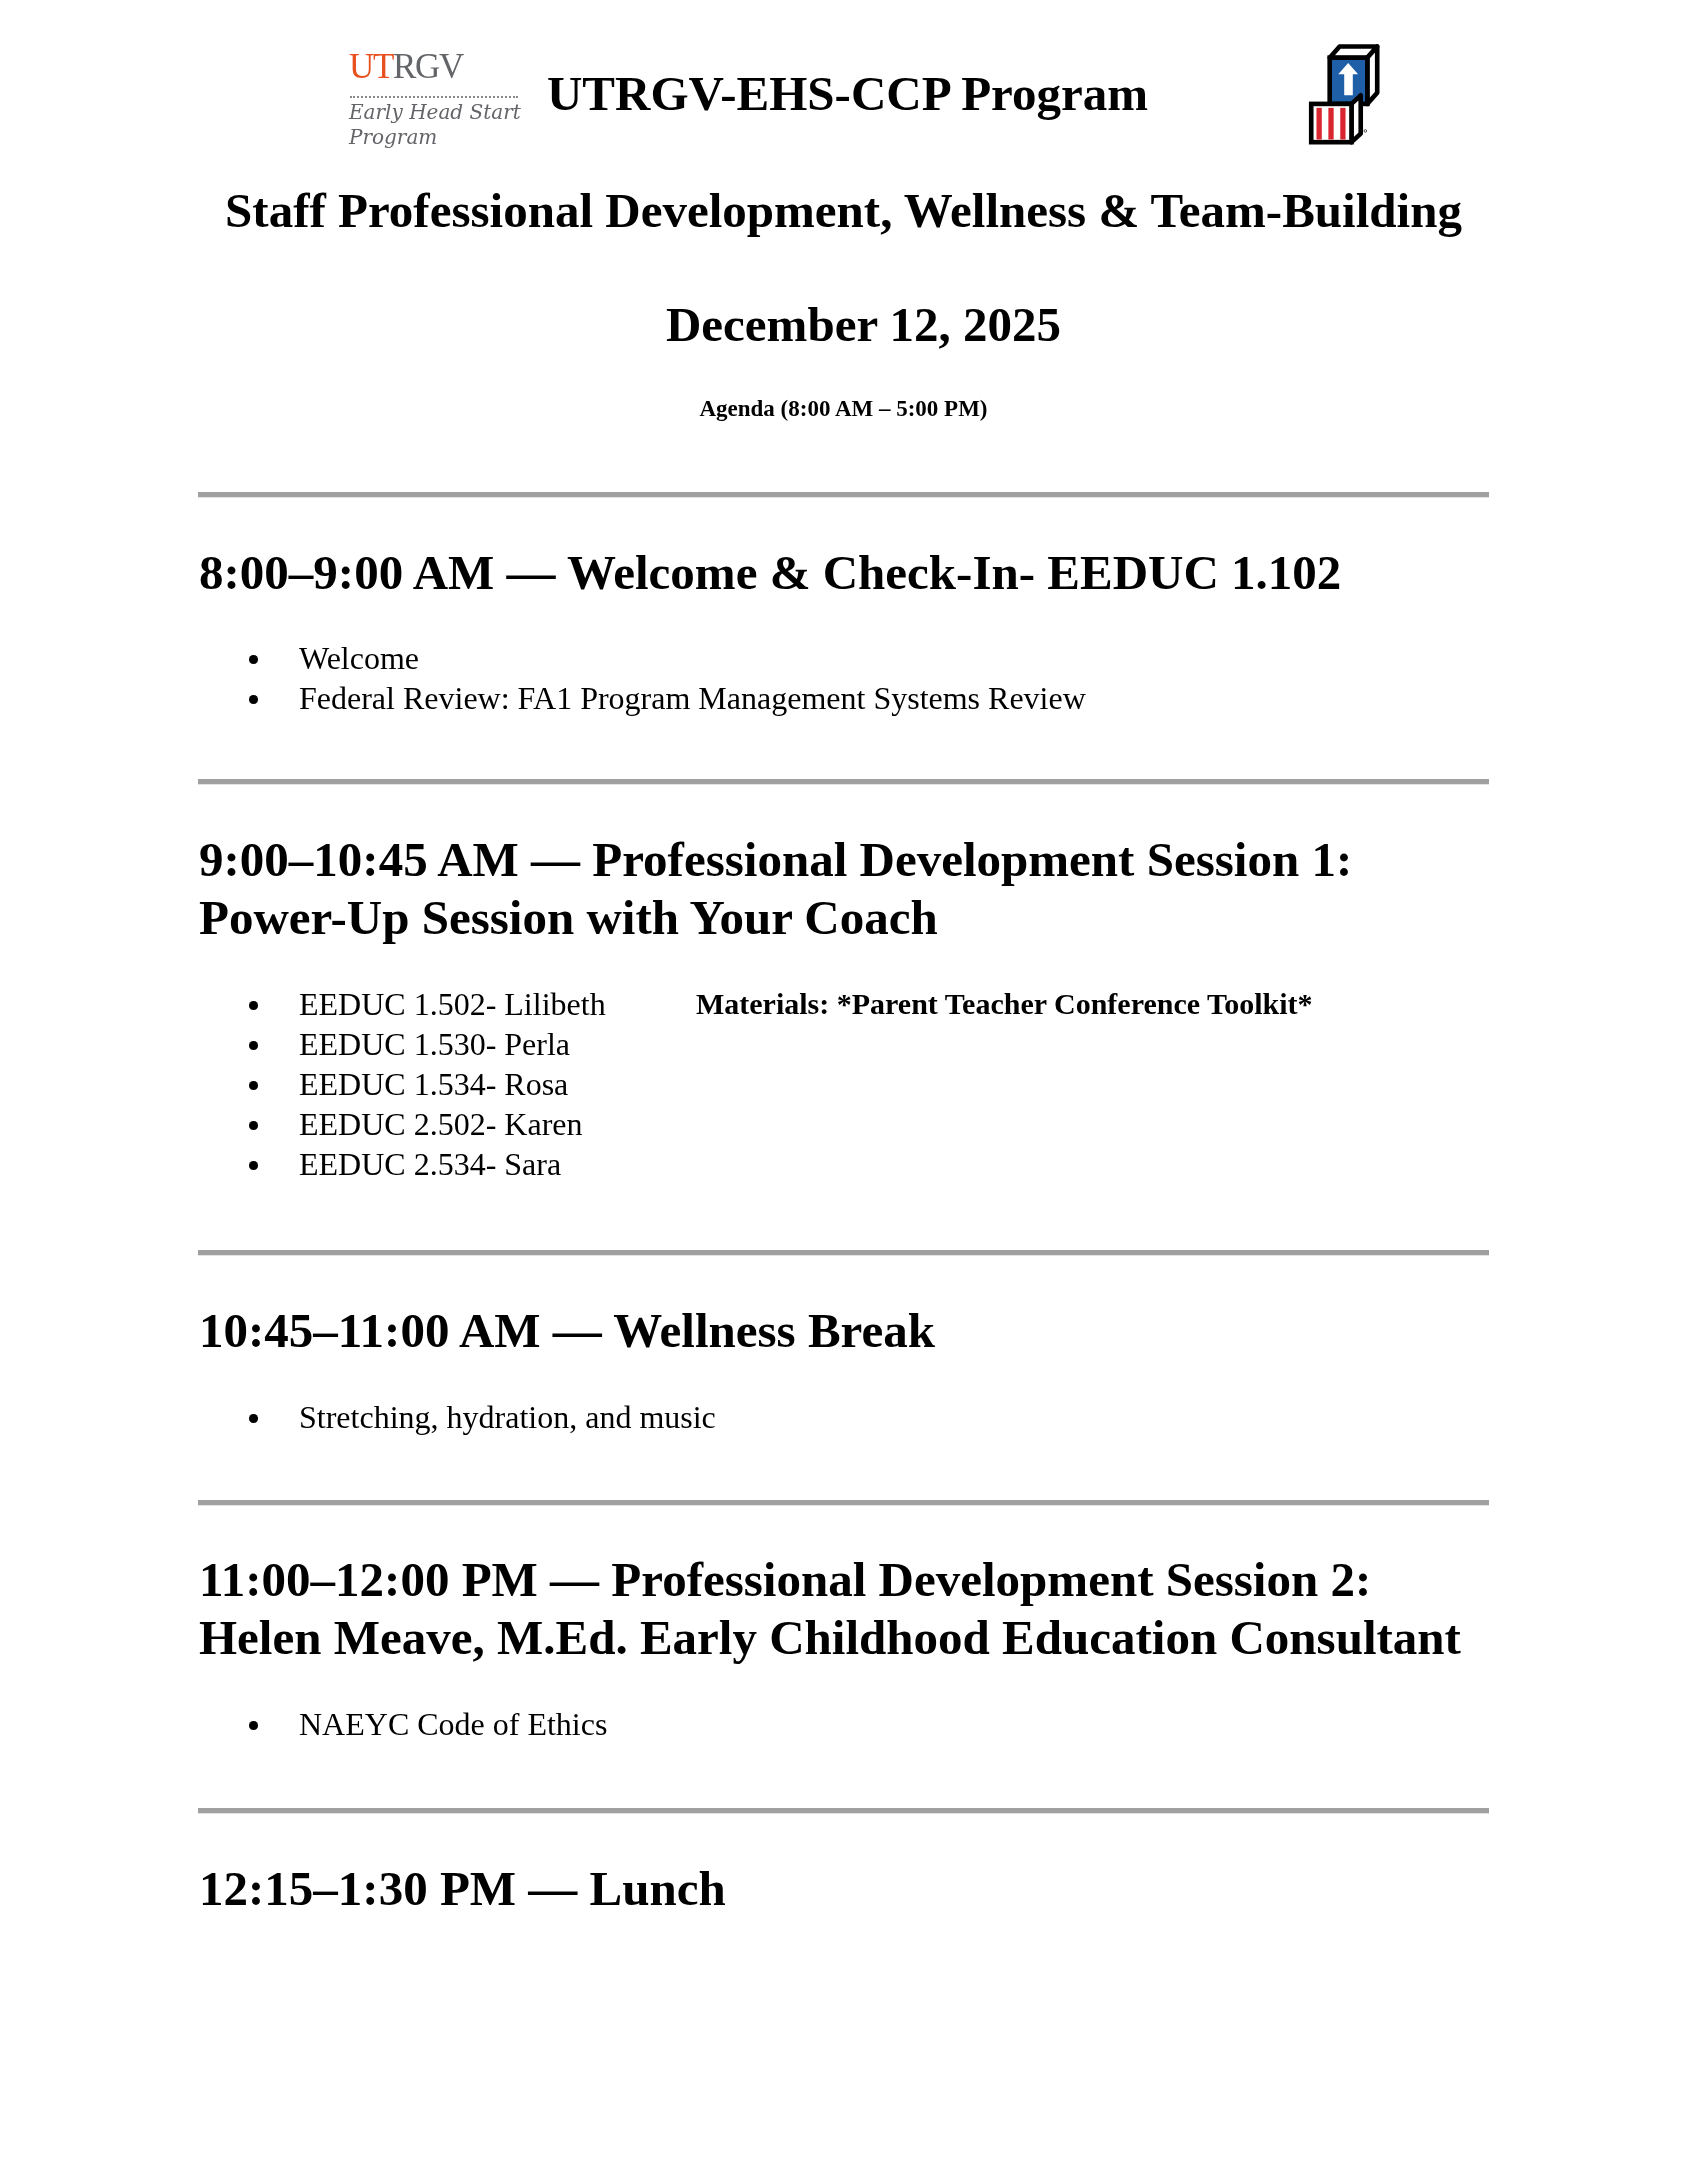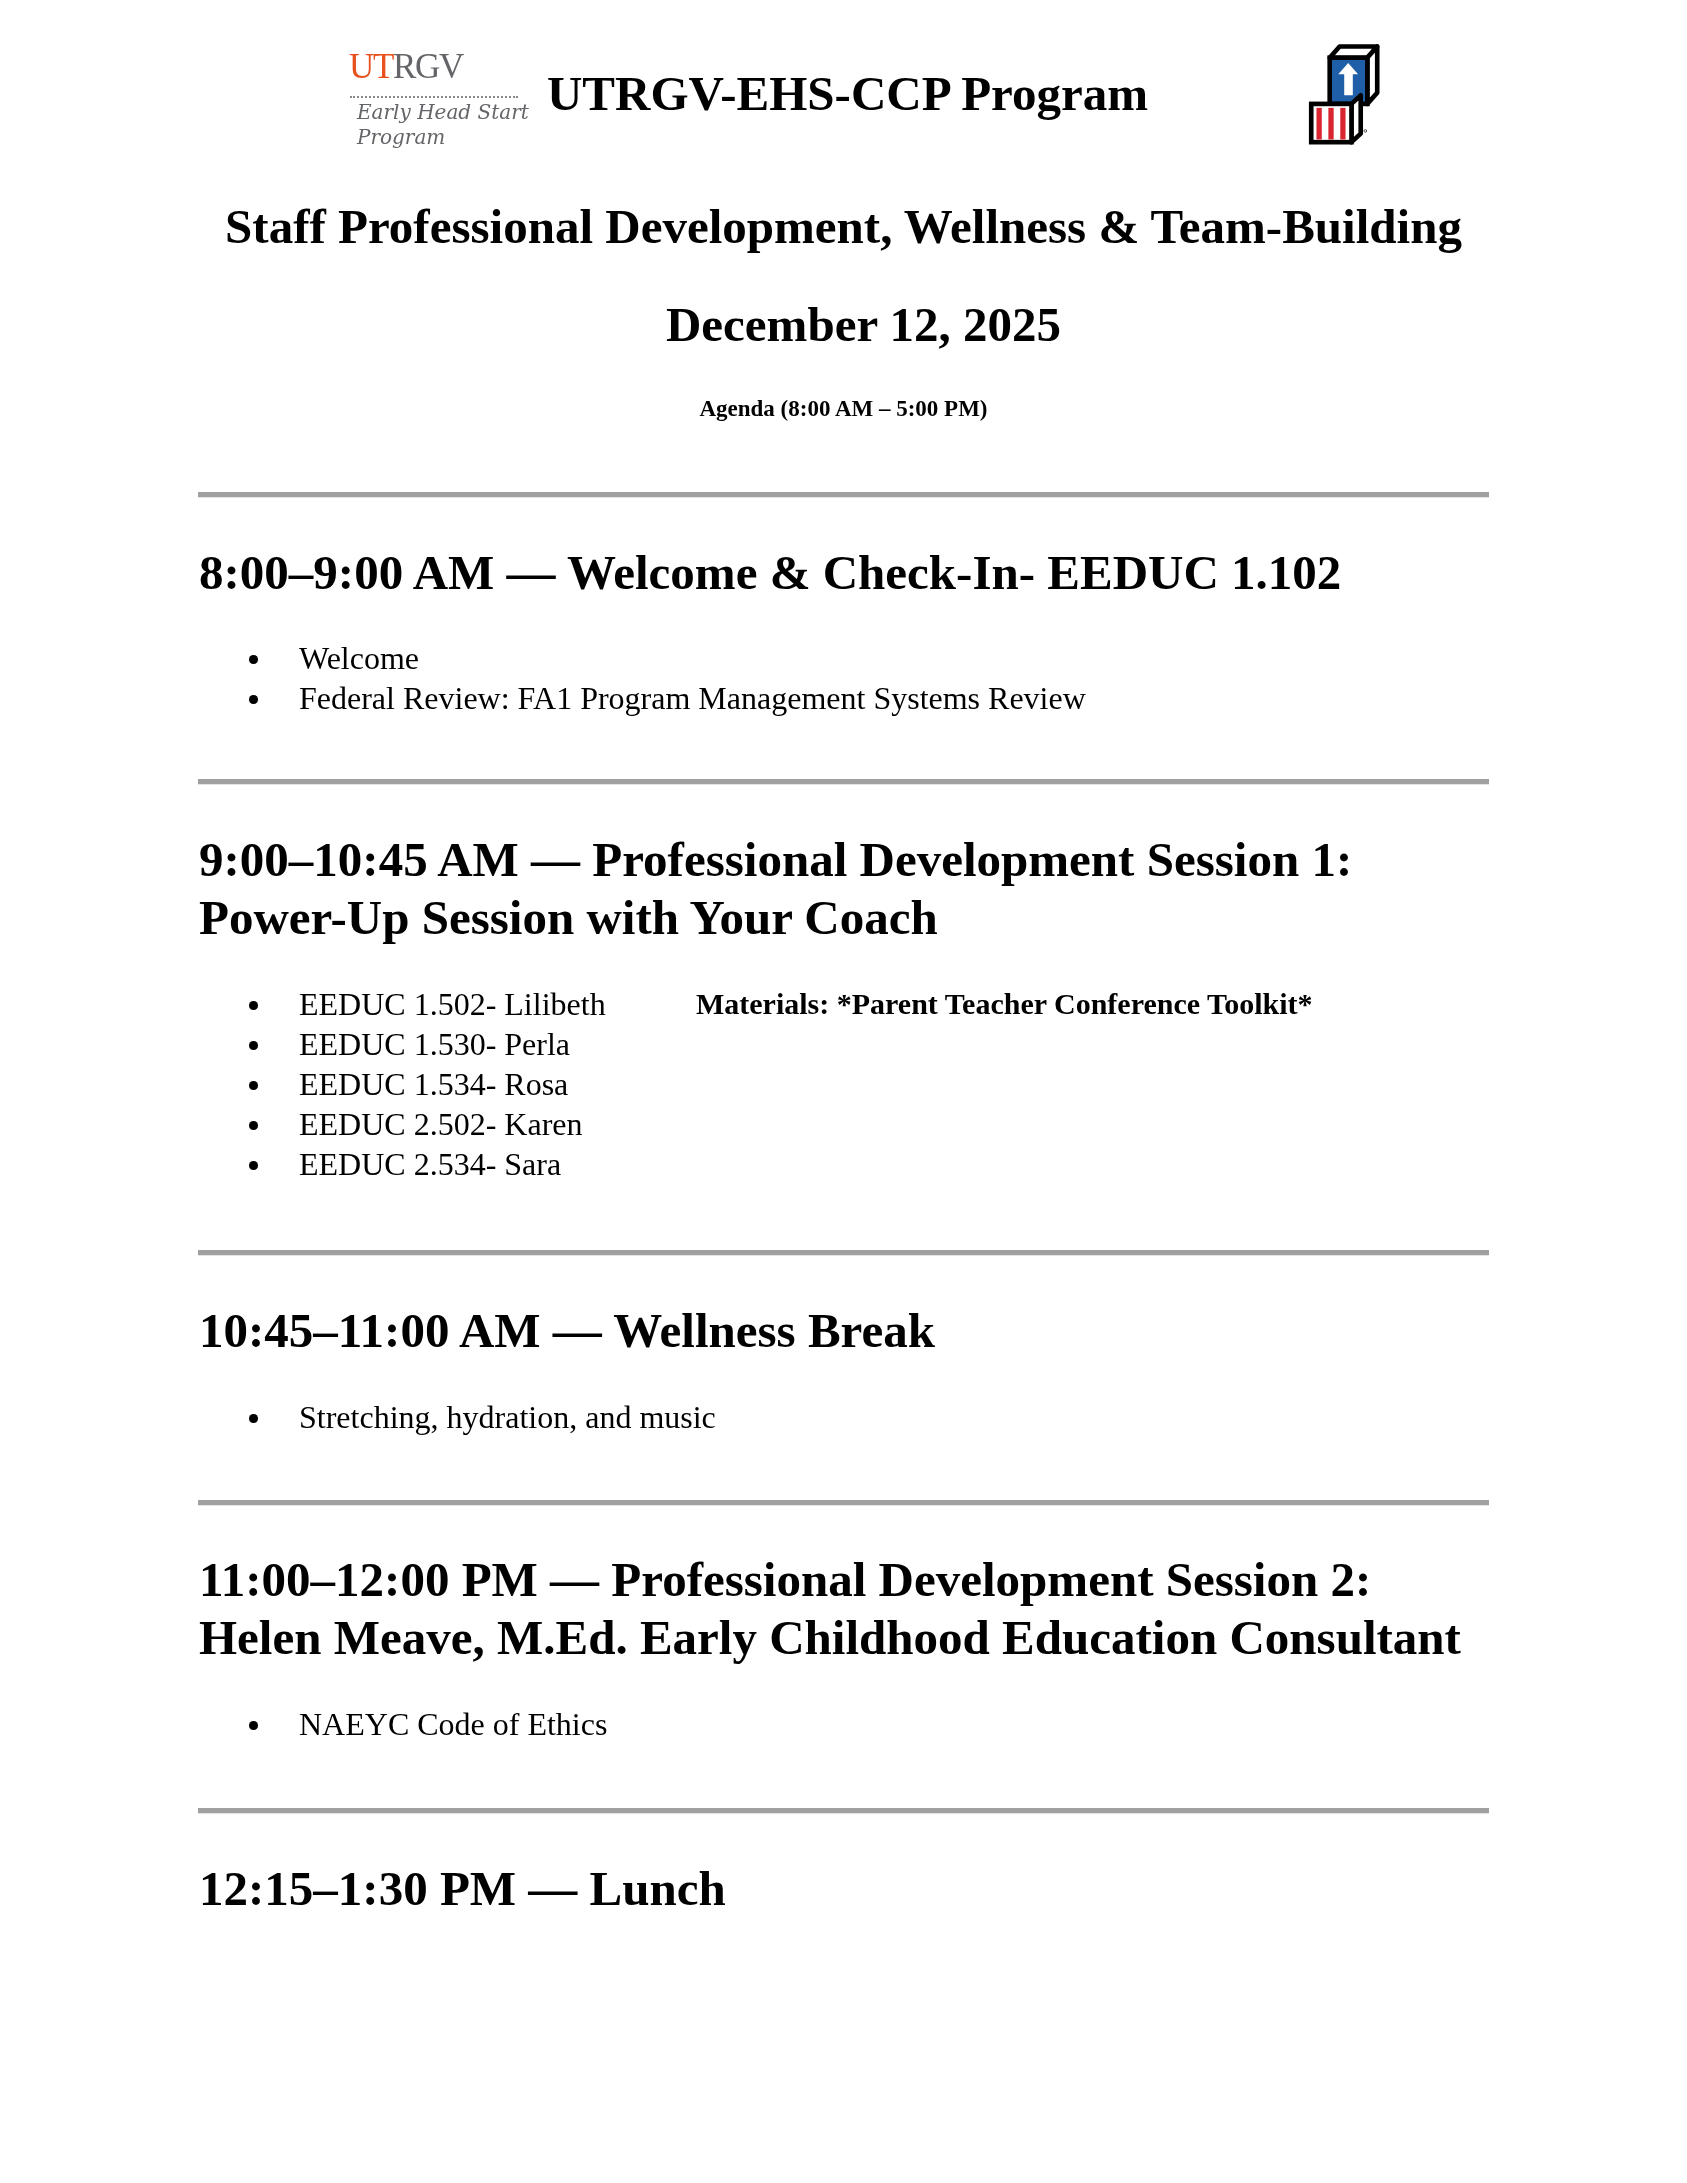--- a/index.html
+++ b/index.html
@@ -8,29 +8,29 @@
   .abs { position: absolute; }
 
   
   .utrgv-logo { left: 349px; top: 44px; width: 172px; height: 106px; }
   .utrgv-word { position: absolute; left: 0; top: 0; font-family: "Liberation Serif", serif;
                 font-size: 35px; line-height: 45px; letter-spacing: -1.3px; white-space: nowrap; }
   .utrgv-ut { color: #e8501e; }
   .utrgv-rgv { color: #646569; }
   .utrgv-dots { position: absolute; left: 1.3px; top: 52px; width: 168px; height: 0;
                 border-top: 2px dotted #8a8a8a; }
-  .utrgv-sub { position: absolute; left: 8px; top: 56px; font-family: "DejaVu Serif", serif;
+  .utrgv-sub { position: absolute; left: 0; top: 56px; font-family: "DejaVu Serif", serif;
                font-style: italic; font-size: 20px; line-height: 25px; color: #646569; white-space: nowrap; }
 
   .page-title { left: 0; width: 1687px; top: 67px; text-align: center;
                 padding-left: 8px; box-sizing: border-box;
                 font-weight: bold; font-size: 49px; line-height: 53px; white-space: nowrap; }
   .blocks-logo { left: 1300px; top: 41px; width: 99px; height: 106px; }
 
-  .subtitle { left: 0; width: 1687px; top: 200px; text-align: center;
+  .subtitle { left: 0; width: 1687px; top: 184px; text-align: center;
               font-weight: bold; font-size: 49px; line-height: 53px; white-space: nowrap; }
   .date { left: 0; width: 1687px; top: 298px; text-align: center;
           font-weight: bold; font-size: 49px; line-height: 53px; white-space: nowrap; margin-left: 20px; }
   .agenda { left: 0; width: 1687px; top: 392px; text-align: center;
             font-weight: bold; font-size: 23px; line-height: 33px; white-space: nowrap; }
 
   
   .divider { position: absolute; left: 198px; width: 1291px; height: 4.6px;
              background: #a0a0a0; border-bottom: 1.3px solid #e3e3e3; }
 

